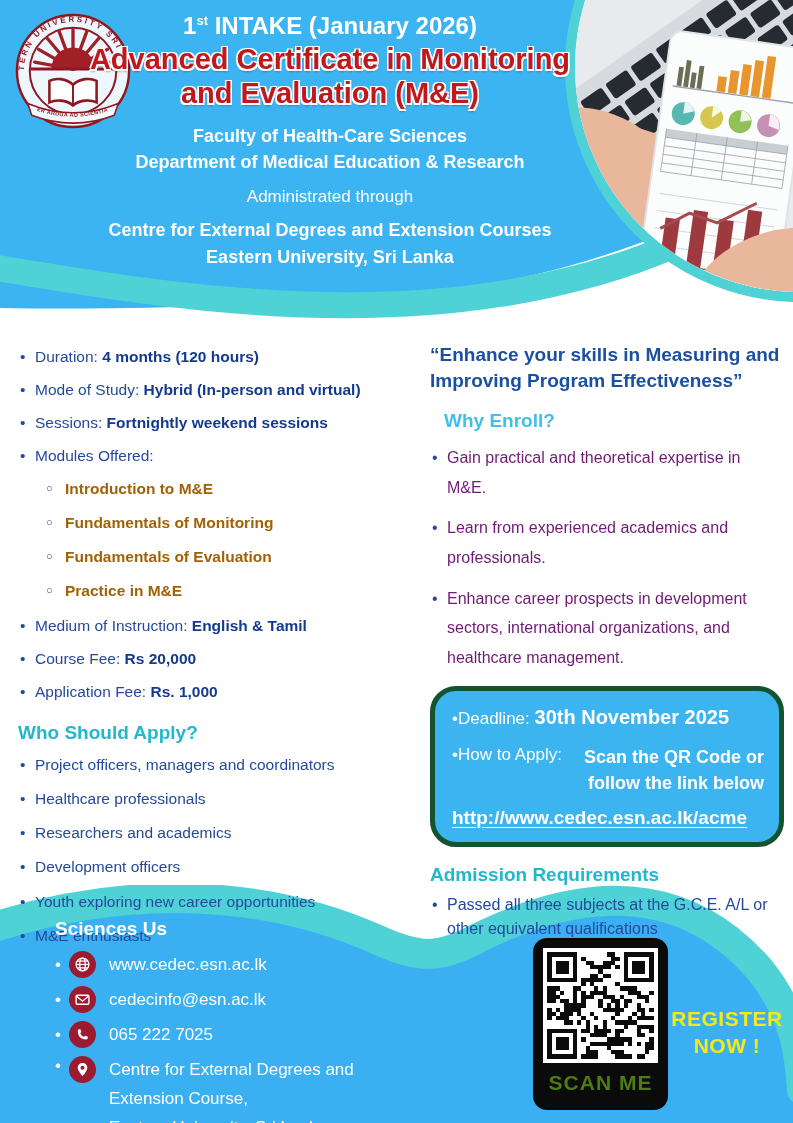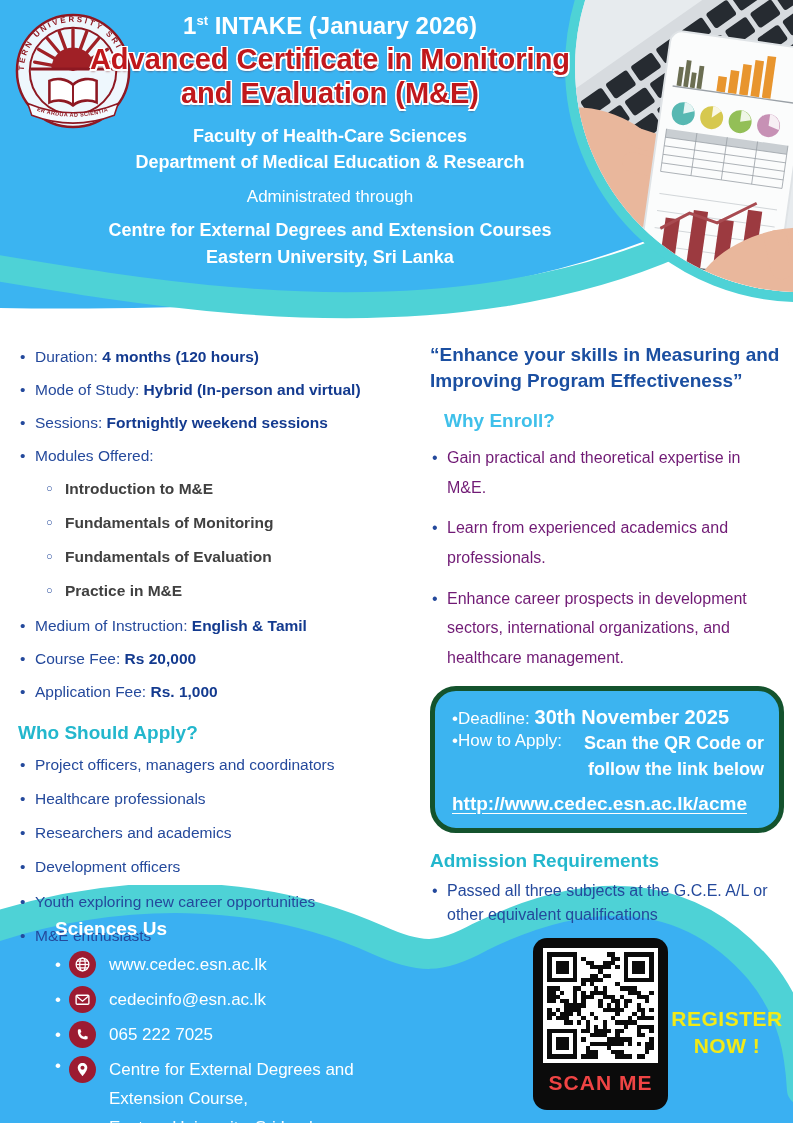--- a/index.html
+++ b/index.html
@@ -24,55 +24,55 @@
 
   
   .col-left{position:absolute;left:18px;top:336px;width:402px;z-index:2;}
   .col-right{position:absolute;left:430px;top:342px;width:354px;z-index:2;}
   .sec-heading{font-size:19px;font-weight:bold;color:#23b7cd;}
   ul.plain{list-style:none;margin:9px 0 0;padding:0;}
   .feat-li,.who-li,.why-li{position:relative;color:#24499c;font-size:15.5px;line-height:1.3;
       margin:11px 0 13px;padding-left:17px;}
   .feat-li::before,.who-li::before,.why-li::before,.adm-li::before{content:"•";position:absolute;left:2px;color:#24499c;}
   .val{font-weight:bold;color:#133a8f;}
-  .mod-li{position:relative;font-weight:bold;color:#404040;font-size:15.5px;margin:0 0 16px;padding-left:47px;}
+  .mod-li{position:relative;font-weight:bold;color:#a16207;font-size:15.5px;margin:0 0 16px;padding-left:47px;}
   .mod-li::before{content:"○";position:absolute;left:28px;top:2px;font-size:11px;color:#24499c;}
   .who-block{margin-top:20px;}
   .who-li{margin-bottom:14px;}
 
   .quote{font-size:19px;font-weight:bold;color:#1b4fa1;line-height:1.35;}
   .why-heading{font-size:19px;font-weight:bold;color:#3fc0ea;margin:17px 0 10px 14px;}
   .why-li{font-size:16px;line-height:1.85;color:#701a75;margin-bottom:7px;}
 
   .deadline-box{margin-top:14px;background:#3cb4f0;border:5px solid #14532d;border-radius:26px;
       padding:15px 15px 13px 17px;color:#fff;box-sizing:border-box;}
   .dl-line{font-size:17px;}
   .dl-strong{font-size:20px;font-weight:bold;}
-  .apply-row{display:flex;margin-top:2px;align-items:flex-start;}
+  .apply-row{display:flex;margin-top:16px;align-items:flex-start;}
   .apply-label{font-size:17px;white-space:nowrap;}
   .apply-val{flex:1;font-weight:bold;font-size:18px;text-align:right;line-height:1.4;}
   .dl-link{display:inline-block;margin-top:11px;font-size:19px;font-weight:bold;color:#fff;
       text-decoration:underline;text-underline-offset:3px;}
   .admission{margin-top:17px;}
   .adm-li{position:relative;margin-top:7px;font-size:16px;color:#24499c;line-height:1.5;padding-left:17px;}
 
   
   .ftr-svg{position:absolute;left:0;top:885px;z-index:1;}
   .contact{position:absolute;left:55px;top:918px;width:360px;color:#fff;z-index:2;}
   .contact-heading{font-size:19px;font-weight:bold;margin-bottom:11px;}
   .c-row{display:flex;align-items:center;margin-bottom:8px;font-size:17px;}
   .c-row.addr{align-items:flex-start;}
   .c-bullet{width:14px;flex:none;}
   .c-icon{width:27px;height:27px;border-radius:50%;background:#9c1b31;display:flex;
       align-items:center;justify-content:center;margin-right:13px;flex:none;}
   .addr-lines{line-height:1.7;}
   .qr-card{position:absolute;left:533px;top:938px;width:135px;height:172px;background:#0b0b0b;
       border-radius:14px;padding:10px 10px 0;box-sizing:border-box;z-index:2;}
   .qr-area{width:115px;height:115px;background:#fff;}
-  .qr-label{color:#ef4444;text-align:center;font-size:21px;font-weight:bold;margin-top:8px;letter-spacing:1px;}
+  .qr-label{color:#4d7c0f;text-align:center;font-size:21px;font-weight:bold;margin-top:8px;letter-spacing:1px;}
   .register{position:absolute;left:666px;top:1005px;width:122px;text-align:center;color:#f3ea16;
       font-weight:bold;font-size:21px;line-height:1.3;letter-spacing:.5px;z-index:2;}
 </style>
 </head>
 <body>
 
 <div id="page">
 
   <svg class="hdr-svg" width="793" height="345" viewBox="0 0 793 345">
     <path d="M0,0 H793 V170 C680,235 560,280 420,294 C280,307 110,310 0,308 Z" fill="#3bb4f1"></path>

